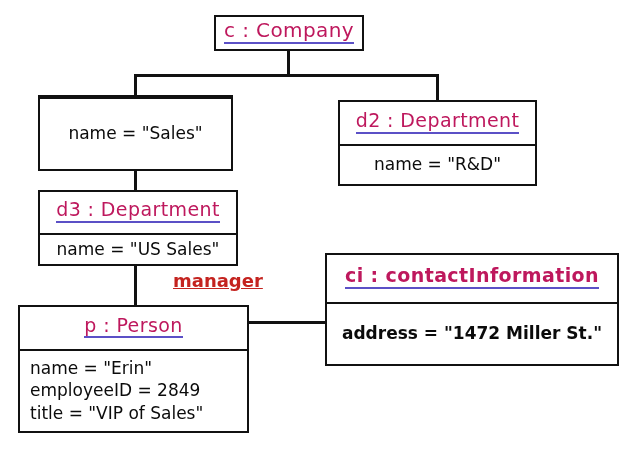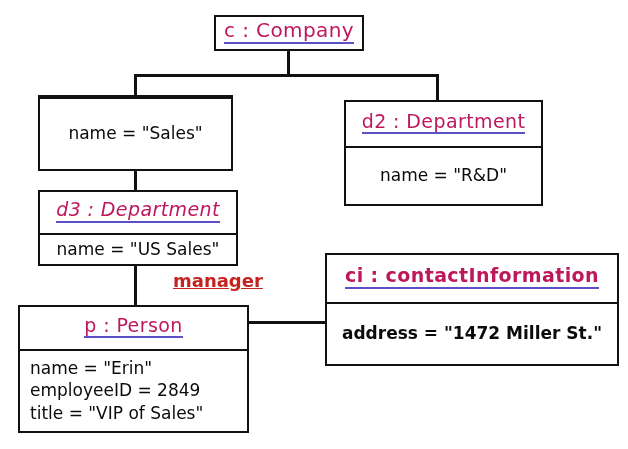--- a/index.html
+++ b/index.html
@@ -83,26 +83,26 @@
   }
 
   
   #box-company   { left: 214px; top: 15px;  width: 150px; height: 36px; }
   #box-company .obj-header { height: 100%; font-size: 20px; }
 
   #box-d1 { left: 38px;  top: 95px;  width: 195px; height: 76px; }
   #box-d1 .obj-header { height: 43px; }
   #box-d1 .obj-body   { height: 30px; }
 
-  #box-d2 { left: 338px; top: 100px; width: 199px; height: 106px; margin-left: 6px; }
+  #box-d2 { left: 338px; top: 100px; width: 199px; height: 86px; }
   #box-d2 .obj-header { height: 44px; }
   #box-d2 .obj-body   { height: 39px; }
 
   #box-d3 { left: 38px;  top: 190px; width: 200px; height: 76px; }
-  #box-d3 .obj-header { height: 43px; font-style: italic; }
+  #box-d3 .obj-header { height: 43px; }
   #box-d3 .obj-body   { height: 30px; }
 
   #box-ci { left: 325px; top: 253px; width: 294px; height: 113px; font-weight: bold; }
   #box-ci .obj-header { height: 47px; }
   #box-ci .obj-body   { height: 45px; }
 
   #box-person { left: 18px; top: 305px; width: 231px; height: 128px; }
   #box-person .obj-header { height: 43px; border-radius: 10px; }
   #box-person .obj-body   { height: 82px; }
 </style>

